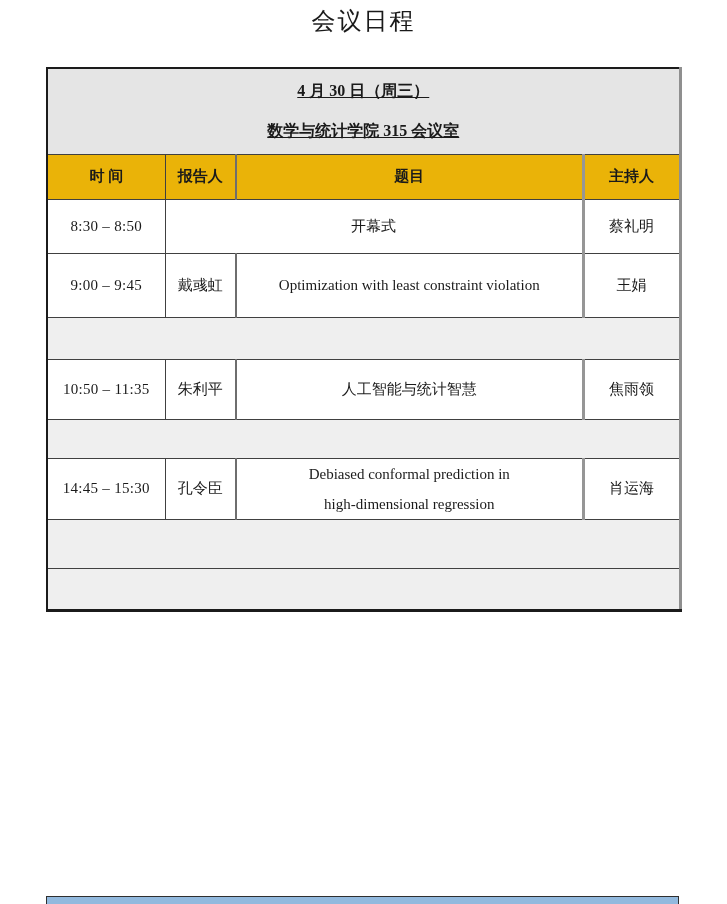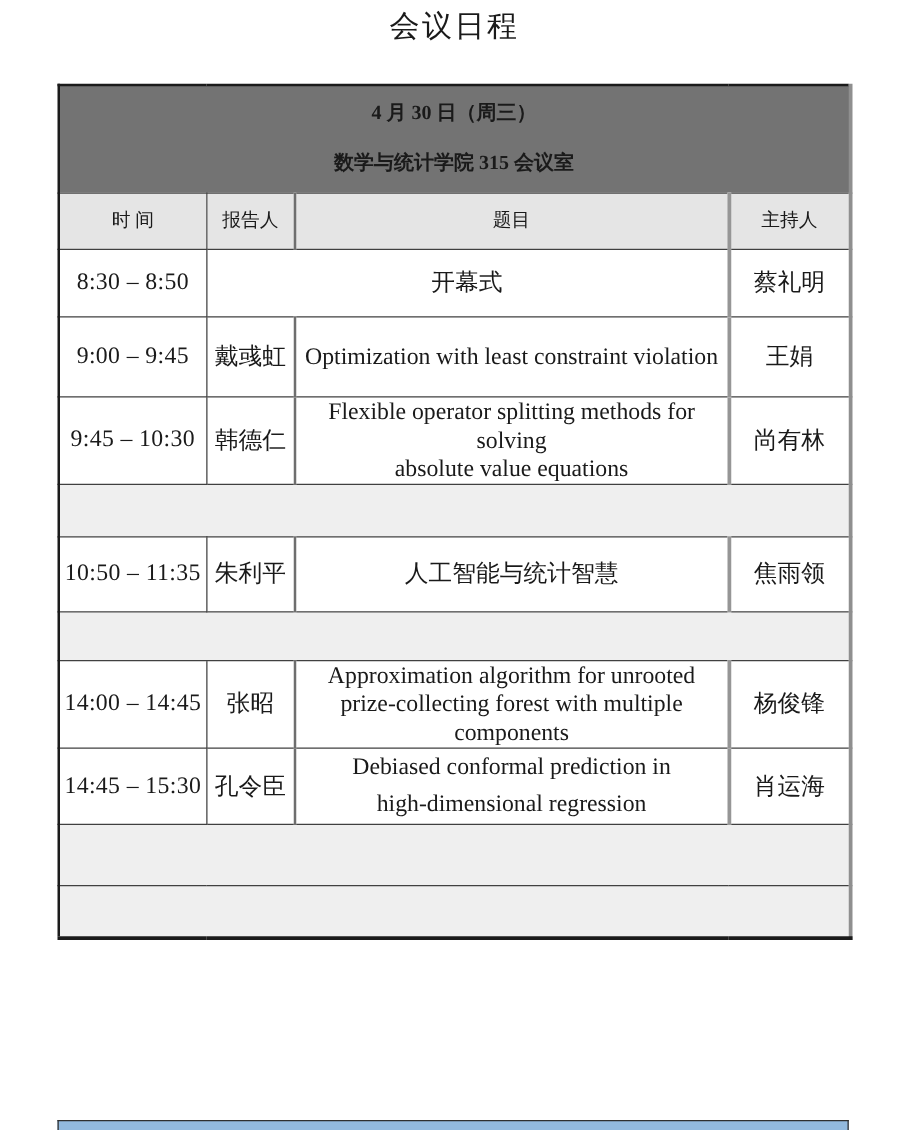--- a/index.html
+++ b/index.html
@@ -11,28 +11,28 @@
     position:absolute;top:5px;left:0;width:727px;text-align:center;
     font-size:24px;font-weight:normal;letter-spacing:2px;
   }
   table.schedule{
     position:absolute;left:46px;top:67px;width:633px;
     border-collapse:collapse;table-layout:fixed;
     border:2px solid #1b1b1b;border-right:3px solid #8f8f8f;border-bottom:3px solid #1b1b1b;
   }
   td{
     border:1px solid #404040;text-align:center;vertical-align:middle;
-    font-size:19px;padding:0 2px;overflow:hidden;
+    font-size:15px;padding:0 2px;overflow:hidden;
   }
   tr.info-row td{
-    background:#737373;font-weight:bold;font-size:16px;
+    background:#e5e5e5;font-weight:bold;font-size:16px;text-decoration:underline;
   }
   tr.info-row .line{line-height:40px;}
   tr.cols-row td{
-    background:#e5e5e5;font-weight:normal;font-size:15px;
+    background:#eab308;font-weight:bold;font-size:15px;
   }
   td.time-cell{letter-spacing:0.3px;}
   td.title-cell{white-space:pre-line;line-height:23px;margin-top:12px;}
   td.title-cell.lh-lg{line-height:30px;}
   td.chair-cell{border-left:3px solid #969696;}
   td.titlecol-left{border-left:2px solid #6e6e6e;}
   tr.break-row td{background:#EFEFEF;}
   .next-page-strip{
     position:absolute;left:46px;top:896px;width:633px;height:8px;
     background:#92B9DE;border:1px solid #2f2f2f;border-bottom:none;box-sizing:border-box;
@@ -73,50 +73,36 @@
   </tr>
 
 
   <tr style="height:64px">
     <td class="time-cell">9:00 – 9:45</td>
     <td>戴彧虹</td>
     <td class="title-cell titlecol-left">Optimization with least constraint violation</td>
     <td class="chair-cell">王娟</td>
   </tr>
 
-  <tr style="height:60px">
-    <td class="time-cell">9:45 – 10:30</td>
-    <td>韩德仁</td>
-    <td class="title-cell titlecol-left">Flexible operator splitting methods for solving
-absolute value equations</td>
-    <td class="chair-cell">尚有林</td>
-  </tr>
 
   <tr class="break-row" style="height:42px">
     <td colspan="4"></td>
   </tr>
 
   <tr style="height:60px">
     <td class="time-cell">10:50 – 11:35</td>
     <td>朱利平</td>
     <td class="title-cell titlecol-left">人工智能与统计智慧</td>
     <td class="chair-cell">焦雨领</td>
   </tr>
 
   <tr class="break-row" style="height:39px">
     <td colspan="4"></td>
   </tr>
 
-  <tr style="height:63px">
-    <td class="time-cell">14:00 – 14:45</td>
-    <td>张昭</td>
-    <td class="title-cell titlecol-left">Approximation algorithm for unrooted
-prize-collecting forest with multiple components</td>
-    <td class="chair-cell">杨俊锋</td>
-  </tr>
 
   <tr style="height:61px">
     <td class="time-cell">14:45 – 15:30</td>
     <td>孔令臣</td>
     <td class="title-cell titlecol-left lh-lg">Debiased conformal prediction in
 high-dimensional regression</td>
     <td class="chair-cell">肖运海</td>
   </tr>
 
   <tr class="break-row" style="height:49px">

